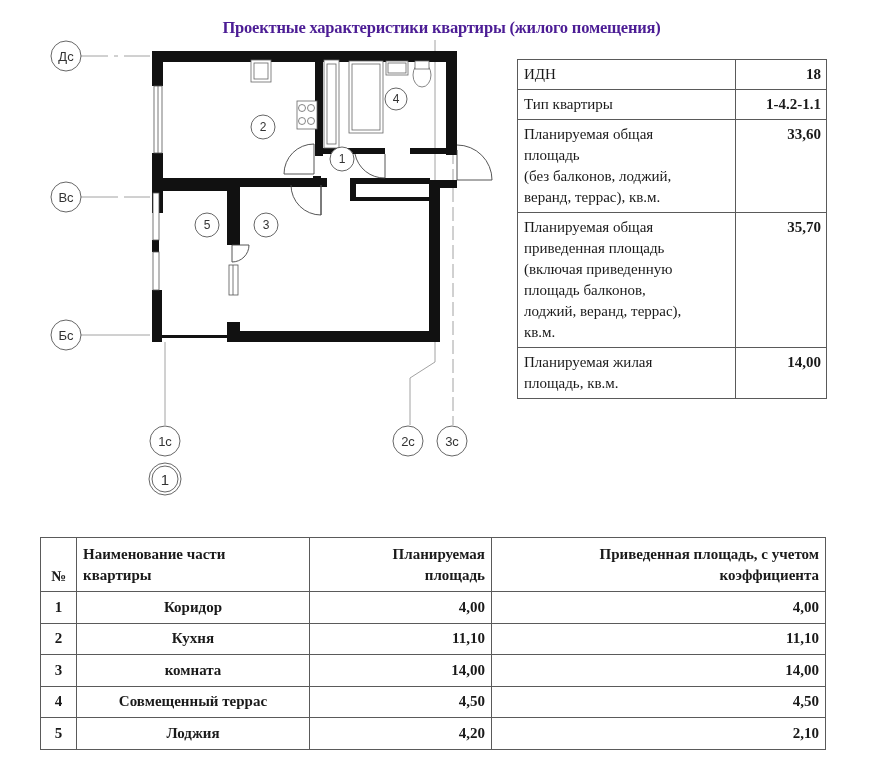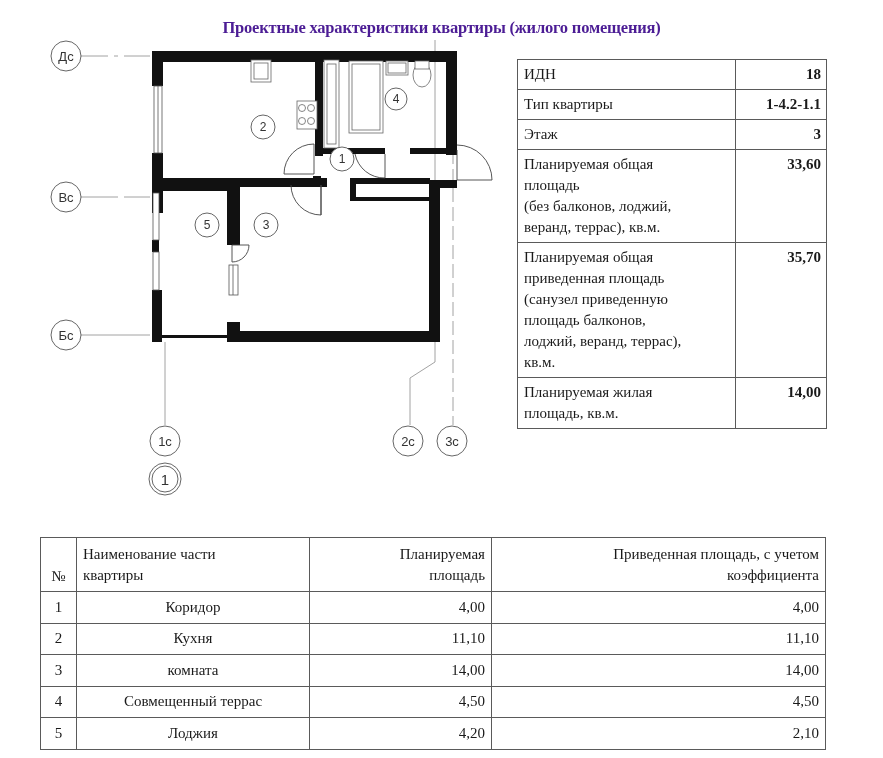--- a/index.html
+++ b/index.html
@@ -24,21 +24,21 @@
       border: 1.5px solid #5a5a5a; vertical-align: top; padding: 4px 5px 4px 6px;
     }
     table.info td.lbl { width: 218px; }
     table.info td.val { text-align: right; font-weight: bold; padding-top: 4px; }
 
     
     table.parts {
       position: absolute; left: 40px; top: 537px; width: 786px;
       border-collapse: collapse; font-size: 15px; line-height: 21px;
     }
-    table.parts th, table.parts td { border: 1.5px solid #5a5a5a; padding: 0 6px; font-weight: normal; margin-left: 6px; }
+    table.parts th, table.parts td { border: 1.5px solid #5a5a5a; padding: 0 6px; font-weight: bold; margin-left: 6px; }
     table.parts th { height: 54px; vertical-align: middle; }
     table.parts td { height: 31.5px; vertical-align: middle; }
     table.parts .c-no { width: 36px; text-align: center; }
     table.parts .c-name { width: 233px; text-align: center; }
     table.parts .c-area { width: 182px; text-align: right; }
     table.parts .c-coef { text-align: right; }
     table.parts th.c-no { vertical-align: bottom; padding-bottom: 4px; }
     table.parts th.c-area, table.parts th.c-coef { text-align: right; }
     table.parts th.c-name { text-align: left; }
   </style>
@@ -172,37 +172,33 @@
   <tbody>
       <tr>
     <td class="lbl">ИДН</td>
     <td class="val">18</td>
   </tr>
   <tr>
     <td class="lbl">Тип квартиры</td>
     <td class="val">1-4.2-1.1</td>
   </tr>
   <tr>
-    <td class="lbl">Этаж</td>
-    <td class="val">3</td>
-  </tr>
-  <tr>
     <td class="lbl">
       <div>Планируемая общая</div>
       <div>площадь</div>
       <div>(без балконов, лоджий,</div>
       <div>веранд, террас), кв.м.</div>
     </td>
     <td class="val">33,60</td>
   </tr>
   <tr>
     <td class="lbl">
       <div>Планируемая общая</div>
       <div>приведенная площадь</div>
-      <div>(санузел приведенную</div>
+      <div>(включая приведенную</div>
       <div>площадь балконов,</div>
       <div>лоджий, веранд, террас),</div>
       <div>кв.м.</div>
     </td>
     <td class="val">35,70</td>
   </tr>
   <tr>
     <td class="lbl">
       <div>Планируемая жилая</div>
       <div>площадь, кв.м.</div>

